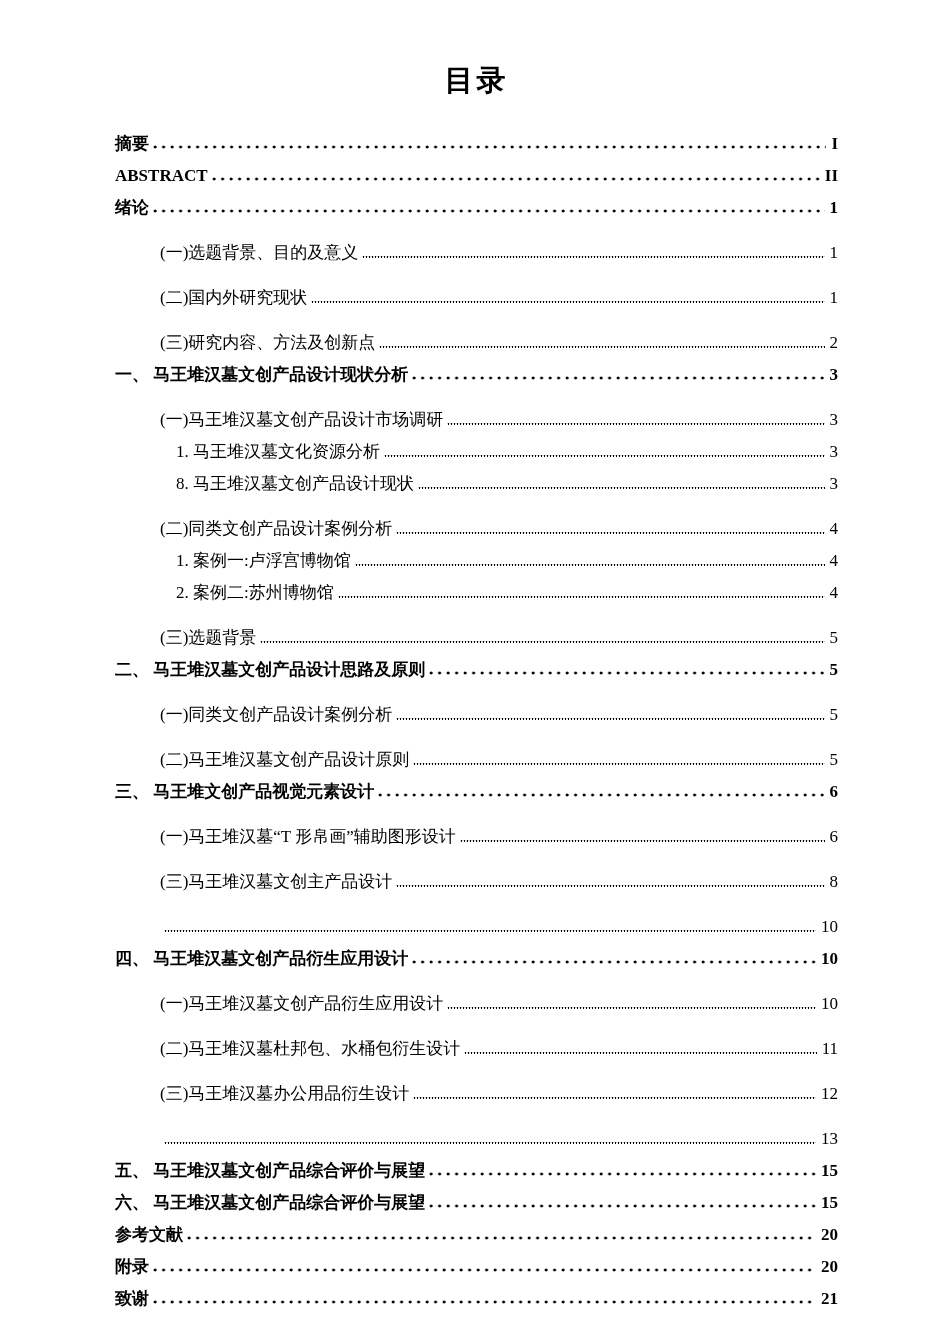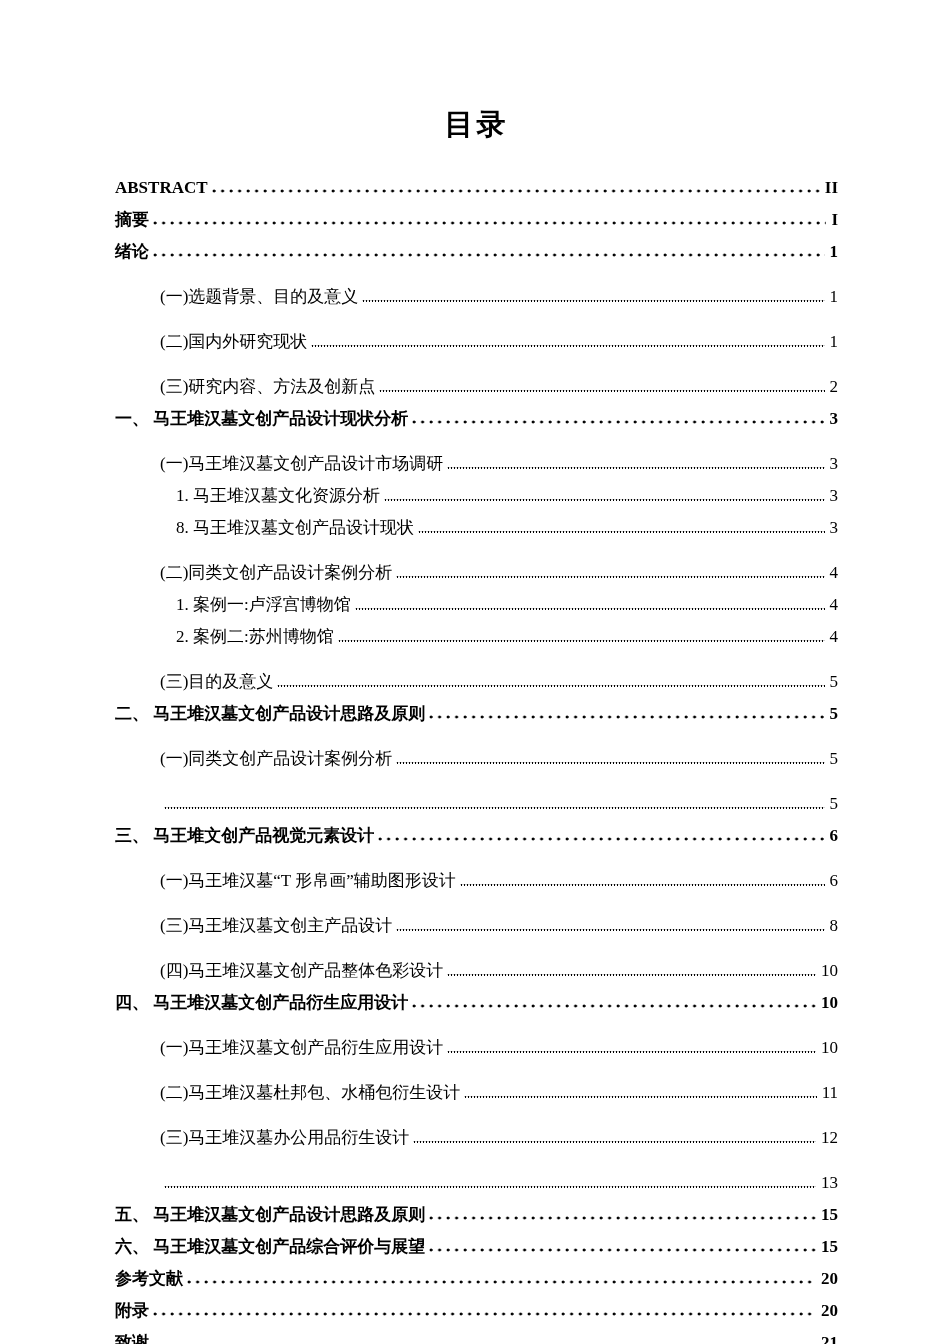--- a/index.html
+++ b/index.html
@@ -5,21 +5,21 @@
   * { margin:0; padding:0; box-sizing:border-box; }
   html, body { background:#ffffff; }
   body {
     width:950px; height:1344px;
     font-family:"Liberation Serif","DejaVu Serif",serif;
     color:#000;
     overflow:hidden;
   }
   .page {
     width:950px; height:1344px;
-    padding:104px 112px 0 115px;
+    padding:60px 112px 0 115px;
     background:#ffffff;
   }
   .doc-title {
     text-align:center;
     font-size:29px;
     font-weight:bold;
     letter-spacing:3px;
     line-height:40px;
     margin-bottom:28px;
   }
@@ -58,30 +58,30 @@
     background-size: 3px 3px;
   }
 </style>
 </head>
 <body>
 
 <div class="page">
   <h1 class="doc-title">目录</h1>
   <div class="toc-list">
       <div class="toc-row level-0 bold">
+    <span class="toc-title">摘要</span>
+    <span class="leader leader-spaced"></span>
+    <span class="toc-page">I</span>
+  </div>
+      <div class="toc-row level-0 bold">
     <span class="toc-title">ABSTRACT</span>
     <span class="leader leader-spaced"></span>
     <span class="toc-page">II</span>
   </div>
       <div class="toc-row level-0 bold">
-    <span class="toc-title">摘要</span>
-    <span class="leader leader-spaced"></span>
-    <span class="toc-page">I</span>
-  </div>
-      <div class="toc-row level-0 bold">
     <span class="toc-title">绪论</span>
     <span class="leader leader-spaced"></span>
     <span class="toc-page">1</span>
   </div>
       <div class="toc-row level-1">
     <span class="toc-title">(一)选题背景、目的及意义</span>
     <span class="leader leader-dense"></span>
     <span class="toc-page">1</span>
   </div>
       <div class="toc-row level-1">
@@ -123,55 +123,55 @@
     <span class="toc-title">1. 案例一:卢浮宫博物馆</span>
     <span class="leader leader-dense"></span>
     <span class="toc-page">4</span>
   </div>
       <div class="toc-row level-2">
     <span class="toc-title">2. 案例二:苏州博物馆</span>
     <span class="leader leader-dense"></span>
     <span class="toc-page">4</span>
   </div>
       <div class="toc-row level-1">
-    <span class="toc-title">(三)目的及意义</span>
+    <span class="toc-title">(三)选题背景</span>
     <span class="leader leader-dense"></span>
     <span class="toc-page">5</span>
   </div>
       <div class="toc-row level-0 bold">
     <span class="toc-title">二、 马王堆汉墓文创产品设计思路及原则</span>
     <span class="leader leader-spaced"></span>
     <span class="toc-page">5</span>
   </div>
       <div class="toc-row level-1">
     <span class="toc-title">(一)同类文创产品设计案例分析</span>
     <span class="leader leader-dense"></span>
     <span class="toc-page">5</span>
   </div>
       <div class="toc-row level-1">
+    <span class="toc-title">(二)马王堆汉墓文创产品设计原则</span>
     <span class="leader leader-dense"></span>
     <span class="toc-page">5</span>
   </div>
       <div class="toc-row level-0 bold">
     <span class="toc-title">三、 马王堆文创产品视觉元素设计</span>
     <span class="leader leader-spaced"></span>
     <span class="toc-page">6</span>
   </div>
       <div class="toc-row level-1">
     <span class="toc-title">(一)马王堆汉墓“T 形帛画”辅助图形设计</span>
     <span class="leader leader-dense"></span>
     <span class="toc-page">6</span>
   </div>
       <div class="toc-row level-1">
     <span class="toc-title">(三)马王堆汉墓文创主产品设计</span>
     <span class="leader leader-dense"></span>
     <span class="toc-page">8</span>
   </div>
       <div class="toc-row level-1">
-    <span class="toc-title">(四)马王堆汉墓文创产品整体色彩设计</span>
     <span class="leader leader-dense"></span>
     <span class="toc-page">10</span>
   </div>
       <div class="toc-row level-0 bold">
     <span class="toc-title">四、 马王堆汉墓文创产品衍生应用设计</span>
     <span class="leader leader-spaced"></span>
     <span class="toc-page">10</span>
   </div>
       <div class="toc-row level-1">
     <span class="toc-title">(一)马王堆汉墓文创产品衍生应用设计</span>
@@ -186,21 +186,21 @@
       <div class="toc-row level-1">
     <span class="toc-title">(三)马王堆汉墓办公用品衍生设计</span>
     <span class="leader leader-dense"></span>
     <span class="toc-page">12</span>
   </div>
       <div class="toc-row level-1">
     <span class="leader leader-dense"></span>
     <span class="toc-page">13</span>
   </div>
       <div class="toc-row level-0 bold">
-    <span class="toc-title">五、 马王堆汉墓文创产品设计思路及原则</span>
+    <span class="toc-title">五、 马王堆汉墓文创产品综合评价与展望</span>
     <span class="leader leader-spaced"></span>
     <span class="toc-page">15</span>
   </div>
       <div class="toc-row level-0 bold">
     <span class="toc-title">六、 马王堆汉墓文创产品综合评价与展望</span>
     <span class="leader leader-spaced"></span>
     <span class="toc-page">15</span>
   </div>
       <div class="toc-row level-0 bold">
     <span class="toc-title">参考文献</span>

